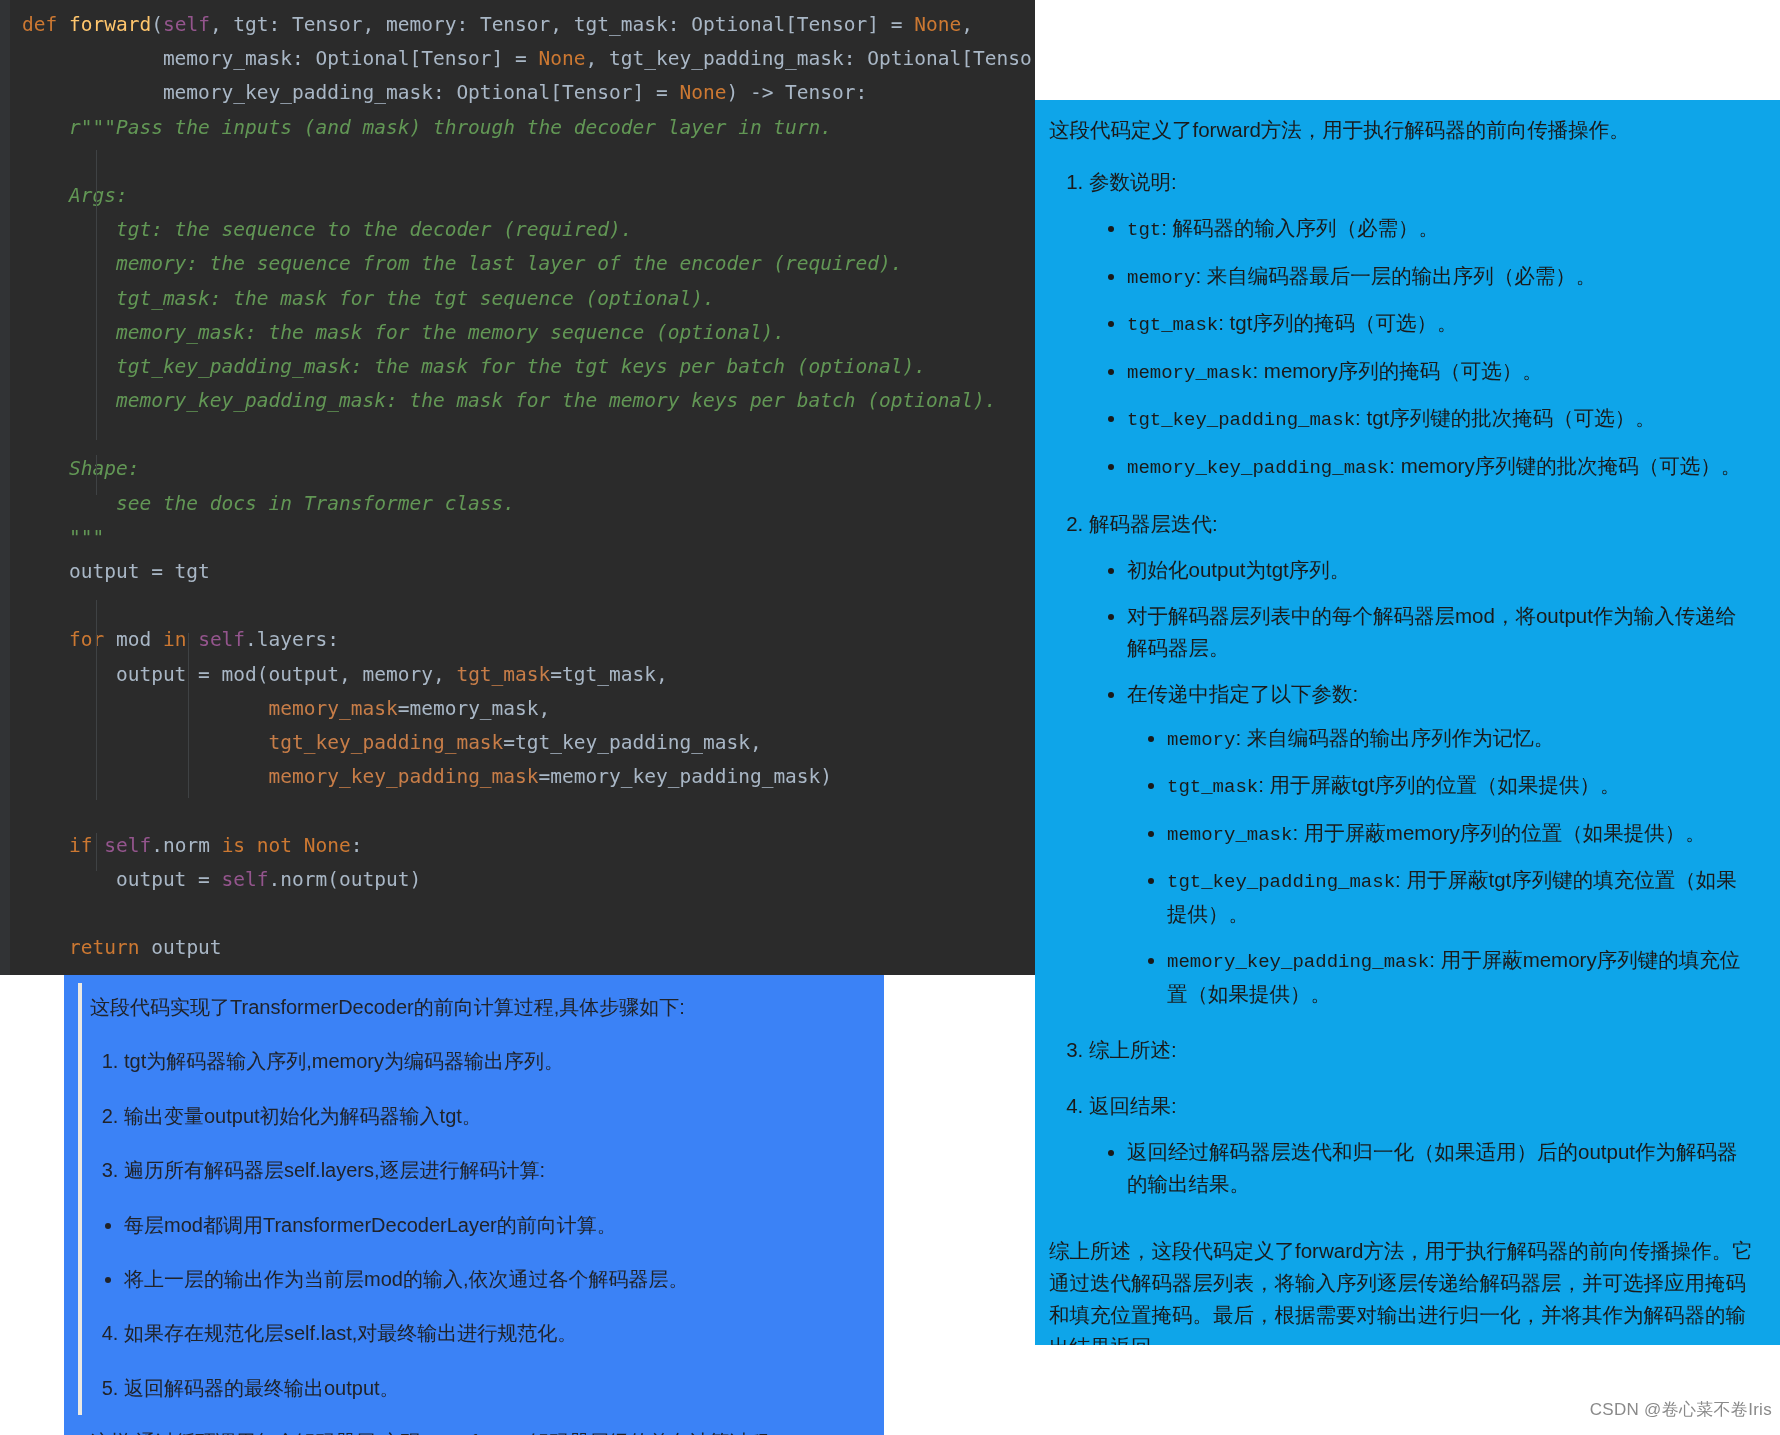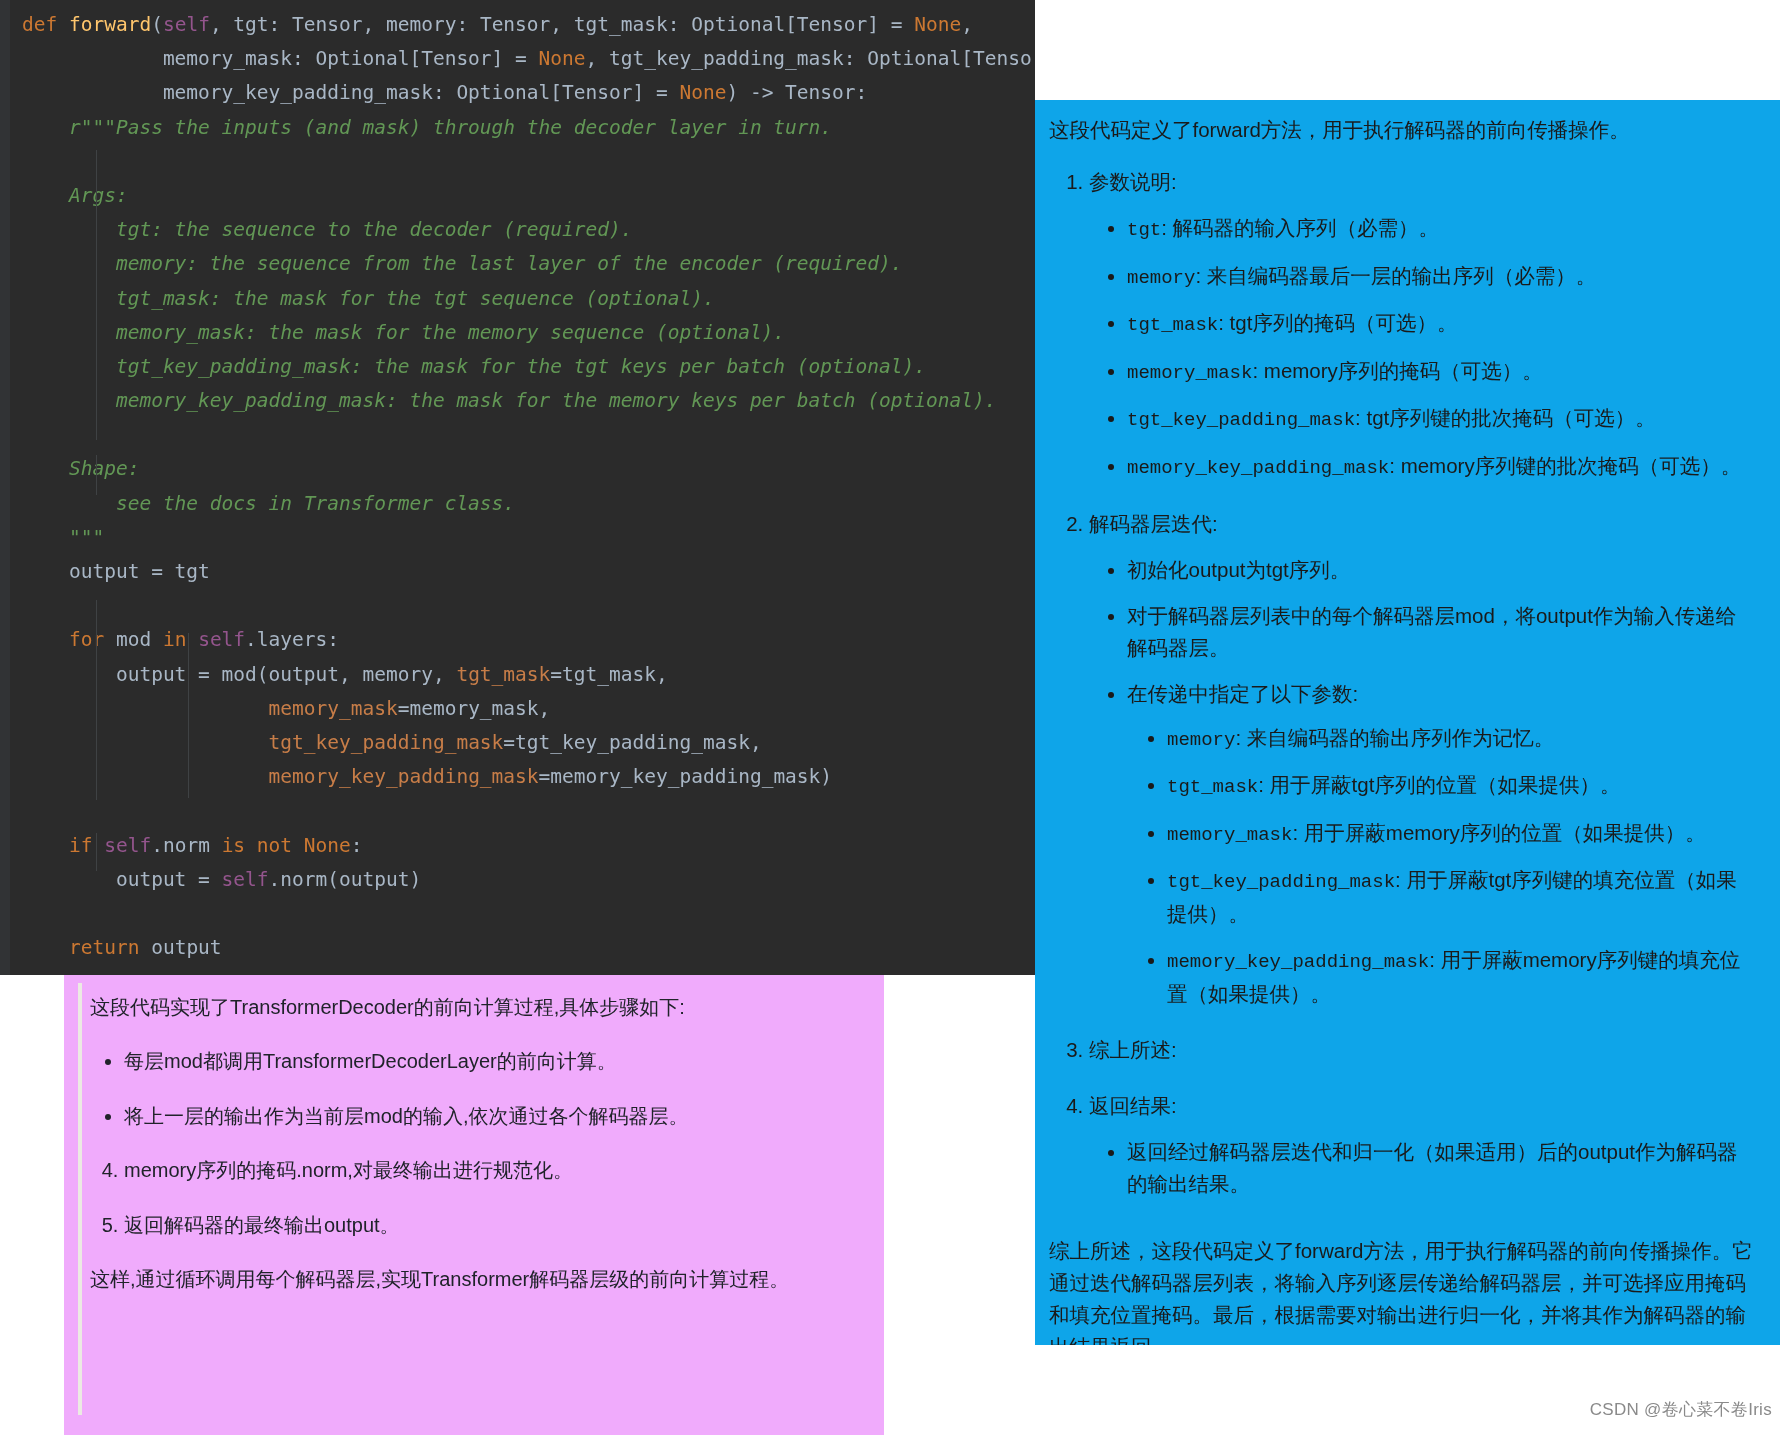--- a/index.html
+++ b/index.html
@@ -39,21 +39,21 @@
   .kwarg{color:#c77d48;}
   .plain{color:#a9b7c6;}
   
   .guide{
     position:absolute;top:0;bottom:0;width:1px;background:#3f4244;
   }
 
   
   #left-explain{
     position:absolute;left:64px;top:975px;width:820px;height:460px;
-    background:#f0abfc;
+    background:#3b82f6;
     box-sizing:border-box;
     padding:16px 26px 10px 26px;
     font-size:20px;
     line-height:1.62;
     color:#20232a;
   }
   #left-explain:before{
     content:"";position:absolute;left:14px;top:8px;bottom:20px;width:4px;
     background:#eceae3;
   }
@@ -97,26 +97,31 @@
   <div class="code" id="code-lines"><span class="ln"><span class="kw">def </span><span class="fn">forward</span><span class="plain">(</span><span class="self">self</span><span class="plain">, tgt: Tensor, memory: Tensor, tgt_mask: Optional[Tensor] = </span><span class="kw">None</span><span class="plain">,</span></span><span class="ln"><span class="plain">            memory_mask: Optional[Tensor] = </span><span class="kw">None</span><span class="plain">, tgt_key_padding_mask: Optional[Tensor] = </span></span><span class="ln"><span class="plain">            memory_key_padding_mask: Optional[Tensor] = </span><span class="kw">None</span><span class="plain">) -&gt; Tensor:</span></span><span class="ln"><span class="doc">    r"""Pass the inputs (and mask) through the decoder layer in turn.</span></span><span class="ln"><span class="doc"></span></span><span class="ln"><span class="doc">    Args:</span></span><span class="ln"><span class="doc">        tgt: the sequence to the decoder (required).</span></span><span class="ln"><span class="doc">        memory: the sequence from the last layer of the encoder (required).</span></span><span class="ln"><span class="doc">        tgt_mask: the mask for the tgt sequence (optional).</span></span><span class="ln"><span class="doc">        memory_mask: the mask for the memory sequence (optional).</span></span><span class="ln"><span class="doc">        tgt_key_padding_mask: the mask for the tgt keys per batch (optional).</span></span><span class="ln"><span class="doc">        memory_key_padding_mask: the mask for the memory keys per batch (optional).</span></span><span class="ln"><span class="doc"></span></span><span class="ln"><span class="doc">    Shape:</span></span><span class="ln"><span class="doc">        see the docs in Transformer class.</span></span><span class="ln"><span class="doc">    """</span></span><span class="ln"><span class="plain">    output = tgt</span></span><span class="ln"><span class="plain"></span></span><span class="ln"><span class="plain">    </span><span class="kw">for</span><span class="plain"> mod </span><span class="kw">in</span><span class="plain"> </span><span class="self">self</span><span class="plain">.layers:</span></span><span class="ln"><span class="plain">        output = mod(output, memory, </span><span class="kwarg">tgt_mask</span><span class="plain">=tgt_mask,</span></span><span class="ln"><span class="plain">                     </span><span class="kwarg">memory_mask</span><span class="plain">=memory_mask,</span></span><span class="ln"><span class="plain">                     </span><span class="kwarg">tgt_key_padding_mask</span><span class="plain">=tgt_key_padding_mask,</span></span><span class="ln"><span class="plain">                     </span><span class="kwarg">memory_key_padding_mask</span><span class="plain">=memory_key_padding_mask)</span></span><span class="ln"><span class="plain"></span></span><span class="ln"><span class="plain">    </span><span class="kw">if</span><span class="plain"> </span><span class="self">self</span><span class="plain">.norm </span><span class="kw">is</span><span class="plain"> </span><span class="kw">not</span><span class="plain"> </span><span class="kw">None</span><span class="plain">:</span></span><span class="ln"><span class="plain">        output = </span><span class="self">self</span><span class="plain">.norm(output)</span></span><span class="ln"><span class="plain"></span></span><span class="ln"><span class="plain">    </span><span class="kw">return</span><span class="plain"> output</span></span></div>
 <div class="guide" style="left: 96px; top: 150px; height: 290px; bottom: auto;"></div>
     <div class="guide" style="left: 96px; top: 600px; height: 200px; bottom: auto;"></div>
     <div class="guide" style="left: 188px; top: 633px; height: 165px; bottom: auto;"></div>
     <div class="guide" style="left: 96px; top: 455px; height: 40px; bottom: auto;"></div>
     <div class="guide" style="left: 96px; top: 833px; height: 38px; bottom: auto;"></div>
   </div>
 
 <div id="left-explain">
   <p>这段代码实现了TransformerDecoder的前向计算过程,具体步骤如下:</p>
+  <ol id="left-ol-a">
+      <li>tgt为解码器输入序列,memory为编码器输出序列。</li>
+      <li>输出变量output初始化为解码器输入tgt。</li>
+      <li>遍历所有解码器层self.layers,逐层进行解码计算:</li>
+    </ol>
   <ul id="left-ul">
       <li>每层mod都调用TransformerDecoderLayer的前向计算。</li>
       <li>将上一层的输出作为当前层mod的输入,依次通过各个解码器层。</li>
     </ul>
   <ol id="left-ol-b" start="4">
-      <li>memory序列的掩码.norm,对最终输出进行规范化。</li>
+      <li>如果存在规范化层self.last,对最终输出进行规范化。</li>
       <li>返回解码器的最终输出output。</li>
     </ol>
   <p>这样,通过循环调用每个解码器层,实现Transformer解码器层级的前向计算过程。</p>
 
 </div>
 
 <div id="right-panel">
   <p>这段代码定义了forward方法，用于执行解码器的前向传播操作。</p>
   <ol id="right-ol">
       <li>

